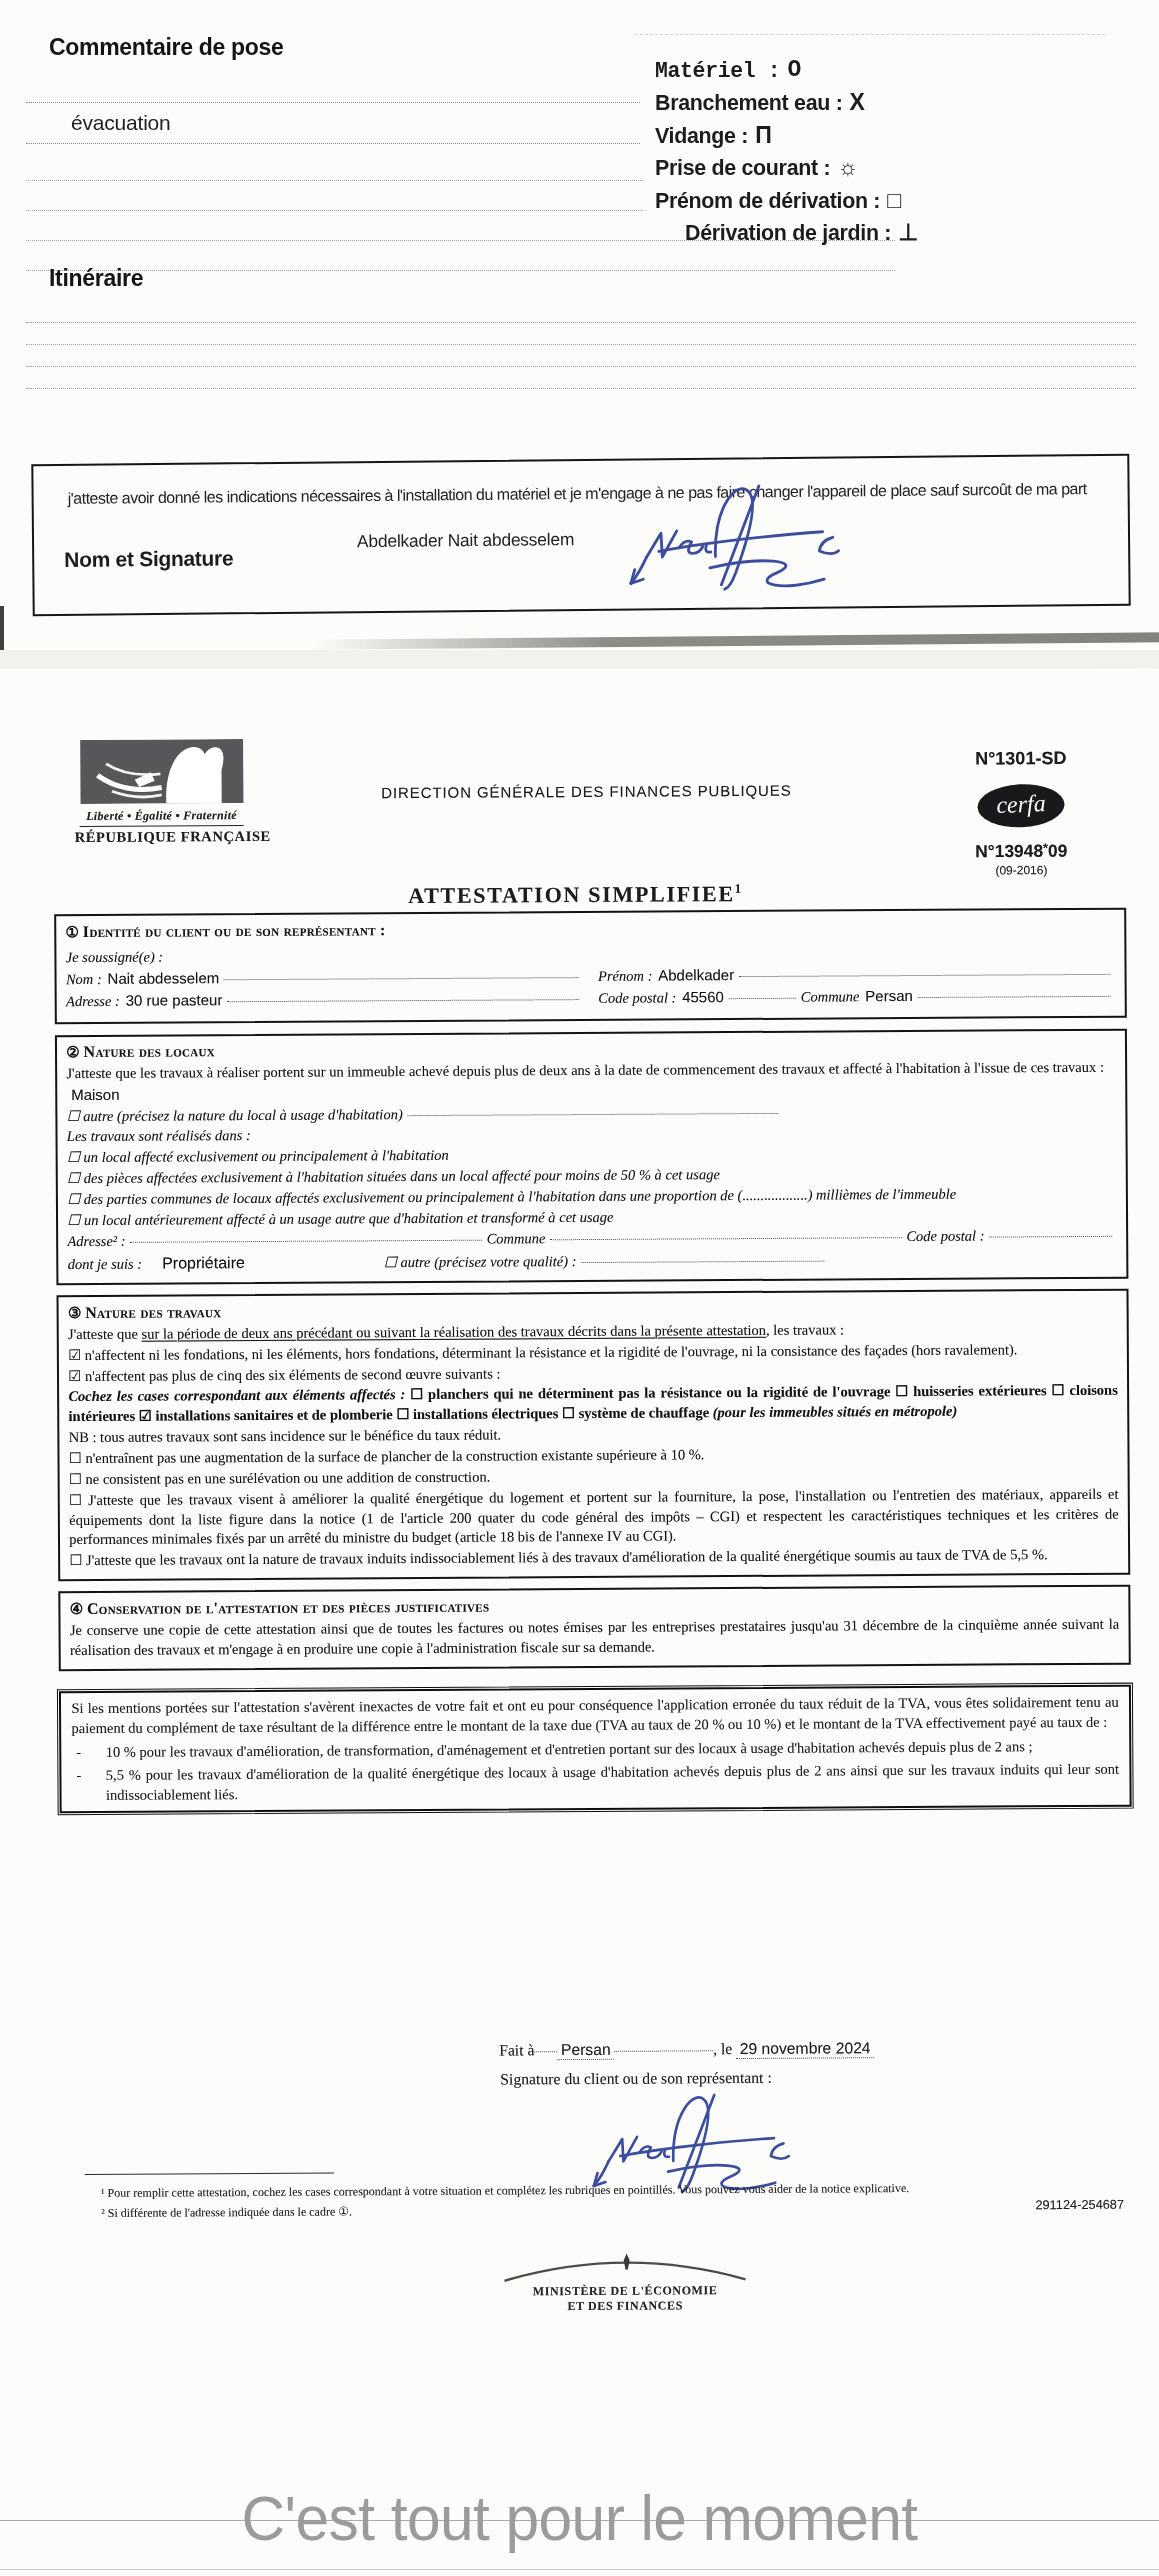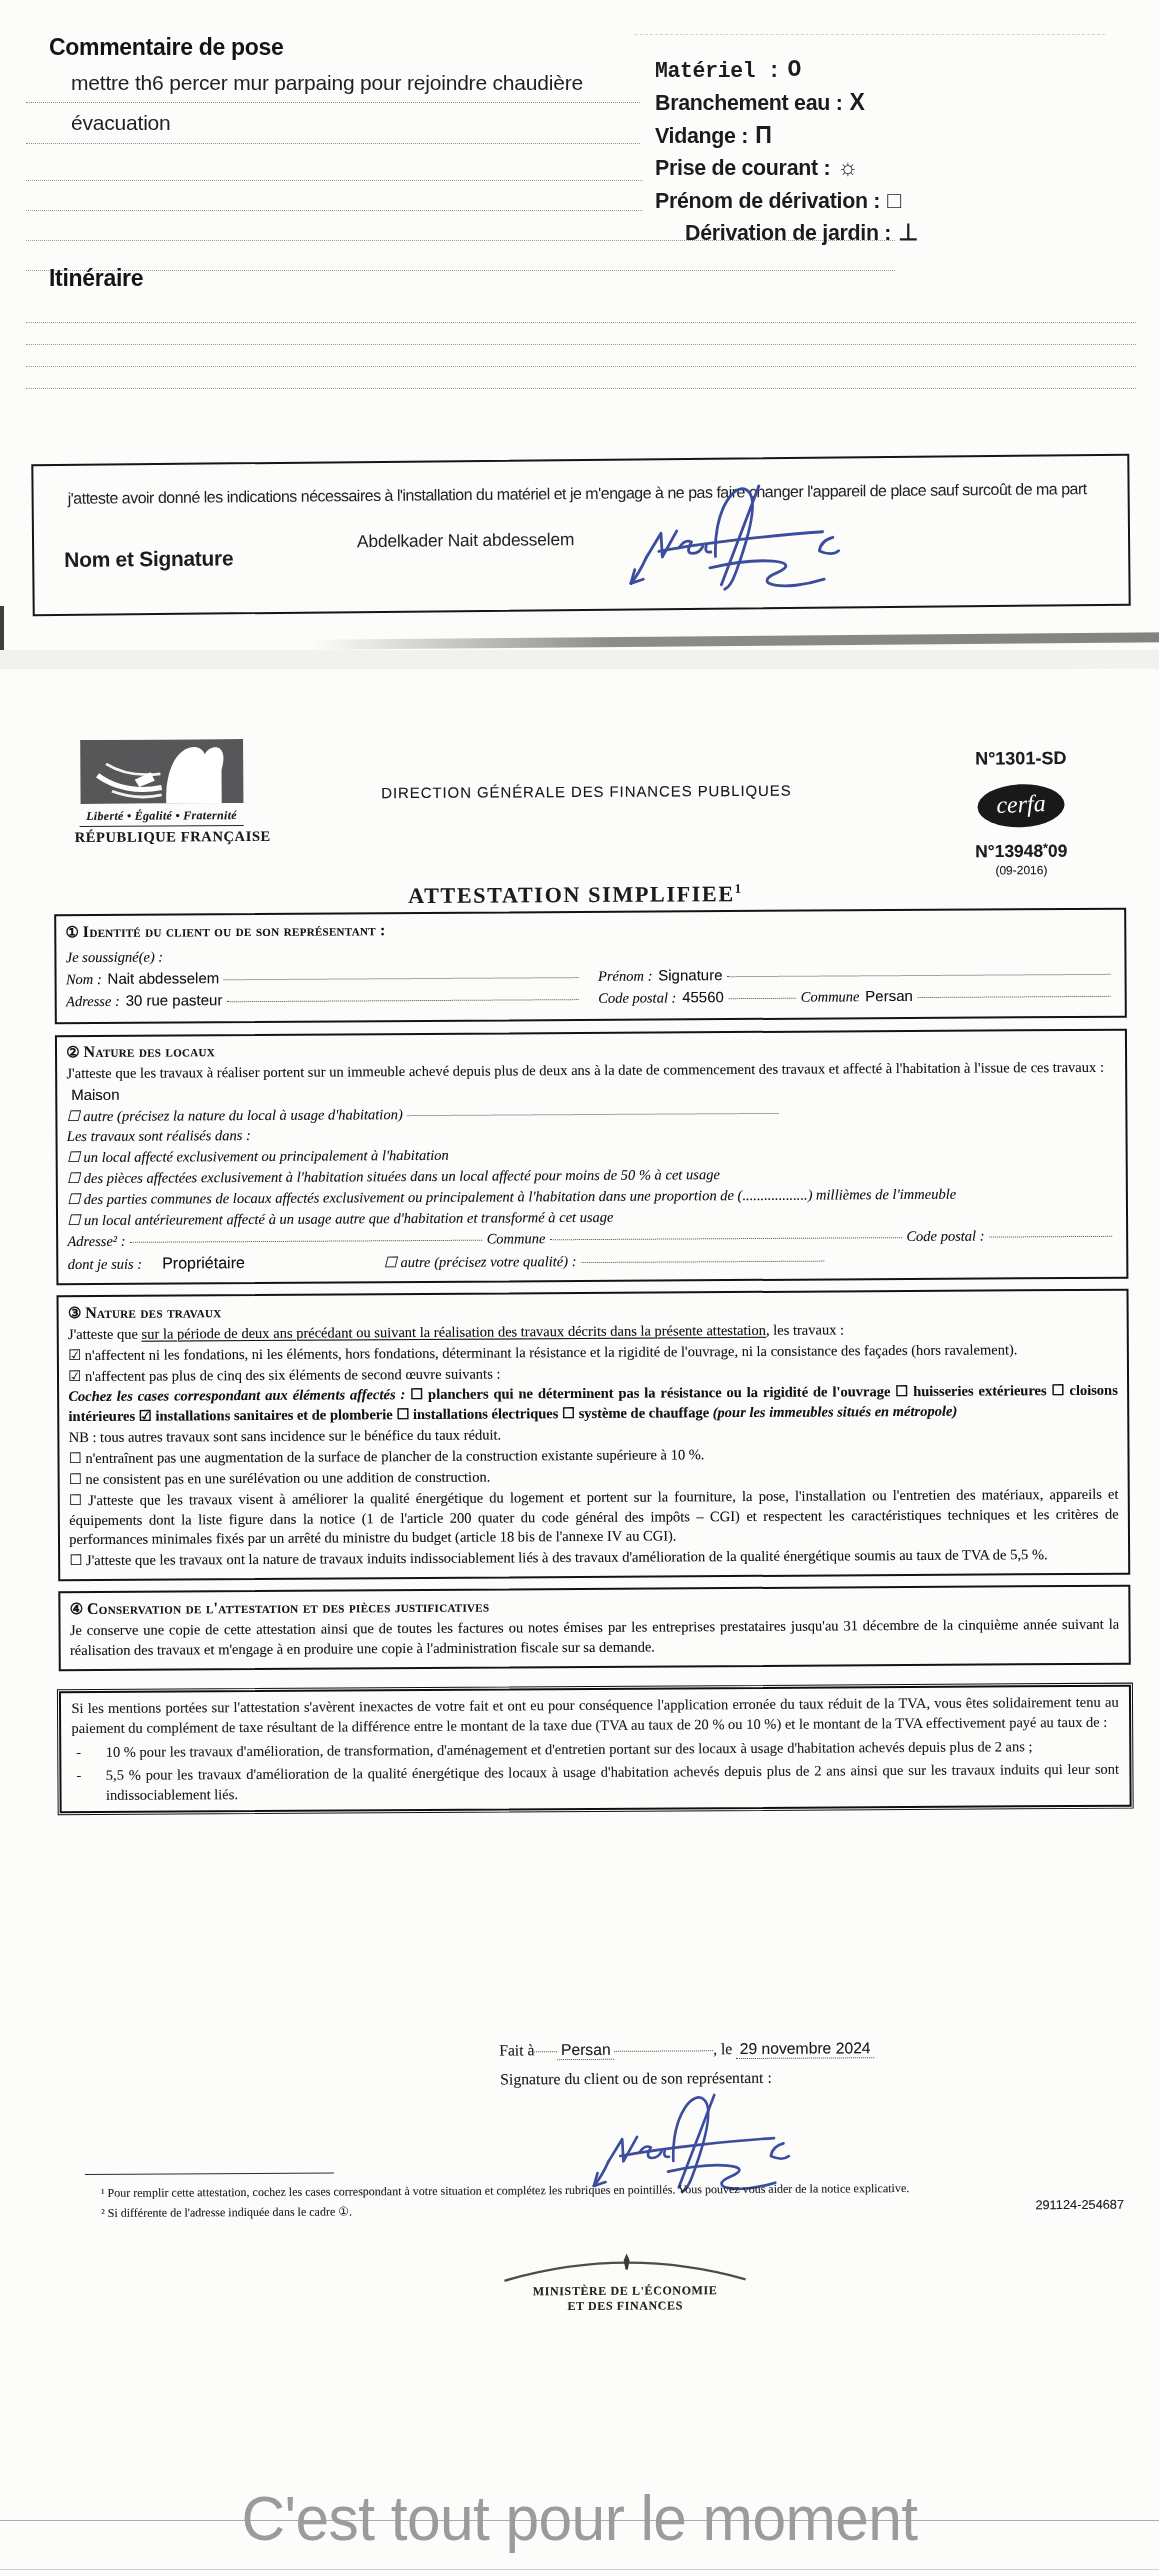--- a/index.html
+++ b/index.html
@@ -103,21 +103,20 @@
 <body>
 
 <div id="canvas">
 
   <section class="p1">
     <div class="remnant" style="left:635px; top:34px; width:470px;"></div>
 
     <div class="p1-label" style="left:49px; top:34px;"></div>
     <div class="p1-label" style="left:49px; top:34px;">Commentaire de pose</div>
 
-    <div class="hand-line" style="left:71px; top:71px;">mettre th6 percer mur parpaing pour rejoindre chaudière</div>
     <div class="dotline" style="left:26px; top:102px; width:614px;"></div>
     <div class="hand-line" style="left:71px; top:111px;">évacuation</div>
     <div class="dotline" style="left:26px; top:143px; width:614px;"></div>
     <div class="dotline lite" style="left:26px; top:180px; width:617px;"></div>
     <div class="dotline lite" style="left:26px; top:210px; width:617px;"></div>
     <div class="dotline lite" style="left:26px; top:240px; width:869px;"></div>
     <div class="dotline lite" style="left:26px; top:270px; width:869px;"></div>
 
     <div class="legend-row" style="left:655px; top:58px;font-family:Liberation Mono, monospace;">
       <span class="lab">Matériel :</span>
@@ -216,21 +215,21 @@
         <p class="it" style="margin-top:5.8px;">Je soussigné(e) :</p>
         <div class="frow">
           <div class="half">
             <span class="it">Nom :</span>
             <span class="sans" style="margin-left:5.8px;">Nait abdesselem</span>
             <span class="dots"></span>
           </div>
           <div class="gap"></div>
           <div class="half">
             <span class="it">Prénom :</span>
-            <span class="sans" style="margin-left:5.8px;">Signature</span>
+            <span class="sans" style="margin-left:5.8px;">Abdelkader</span>
             <span class="dots"></span>
           </div>
         </div>
         <div class="frow">
           <div class="half">
             <span class="it">Adresse :</span>
             <span class="sans" style="margin-left:5.8px;">30 rue pasteur</span>
             <span class="dots"></span>
           </div>
           <div class="gap"></div>

